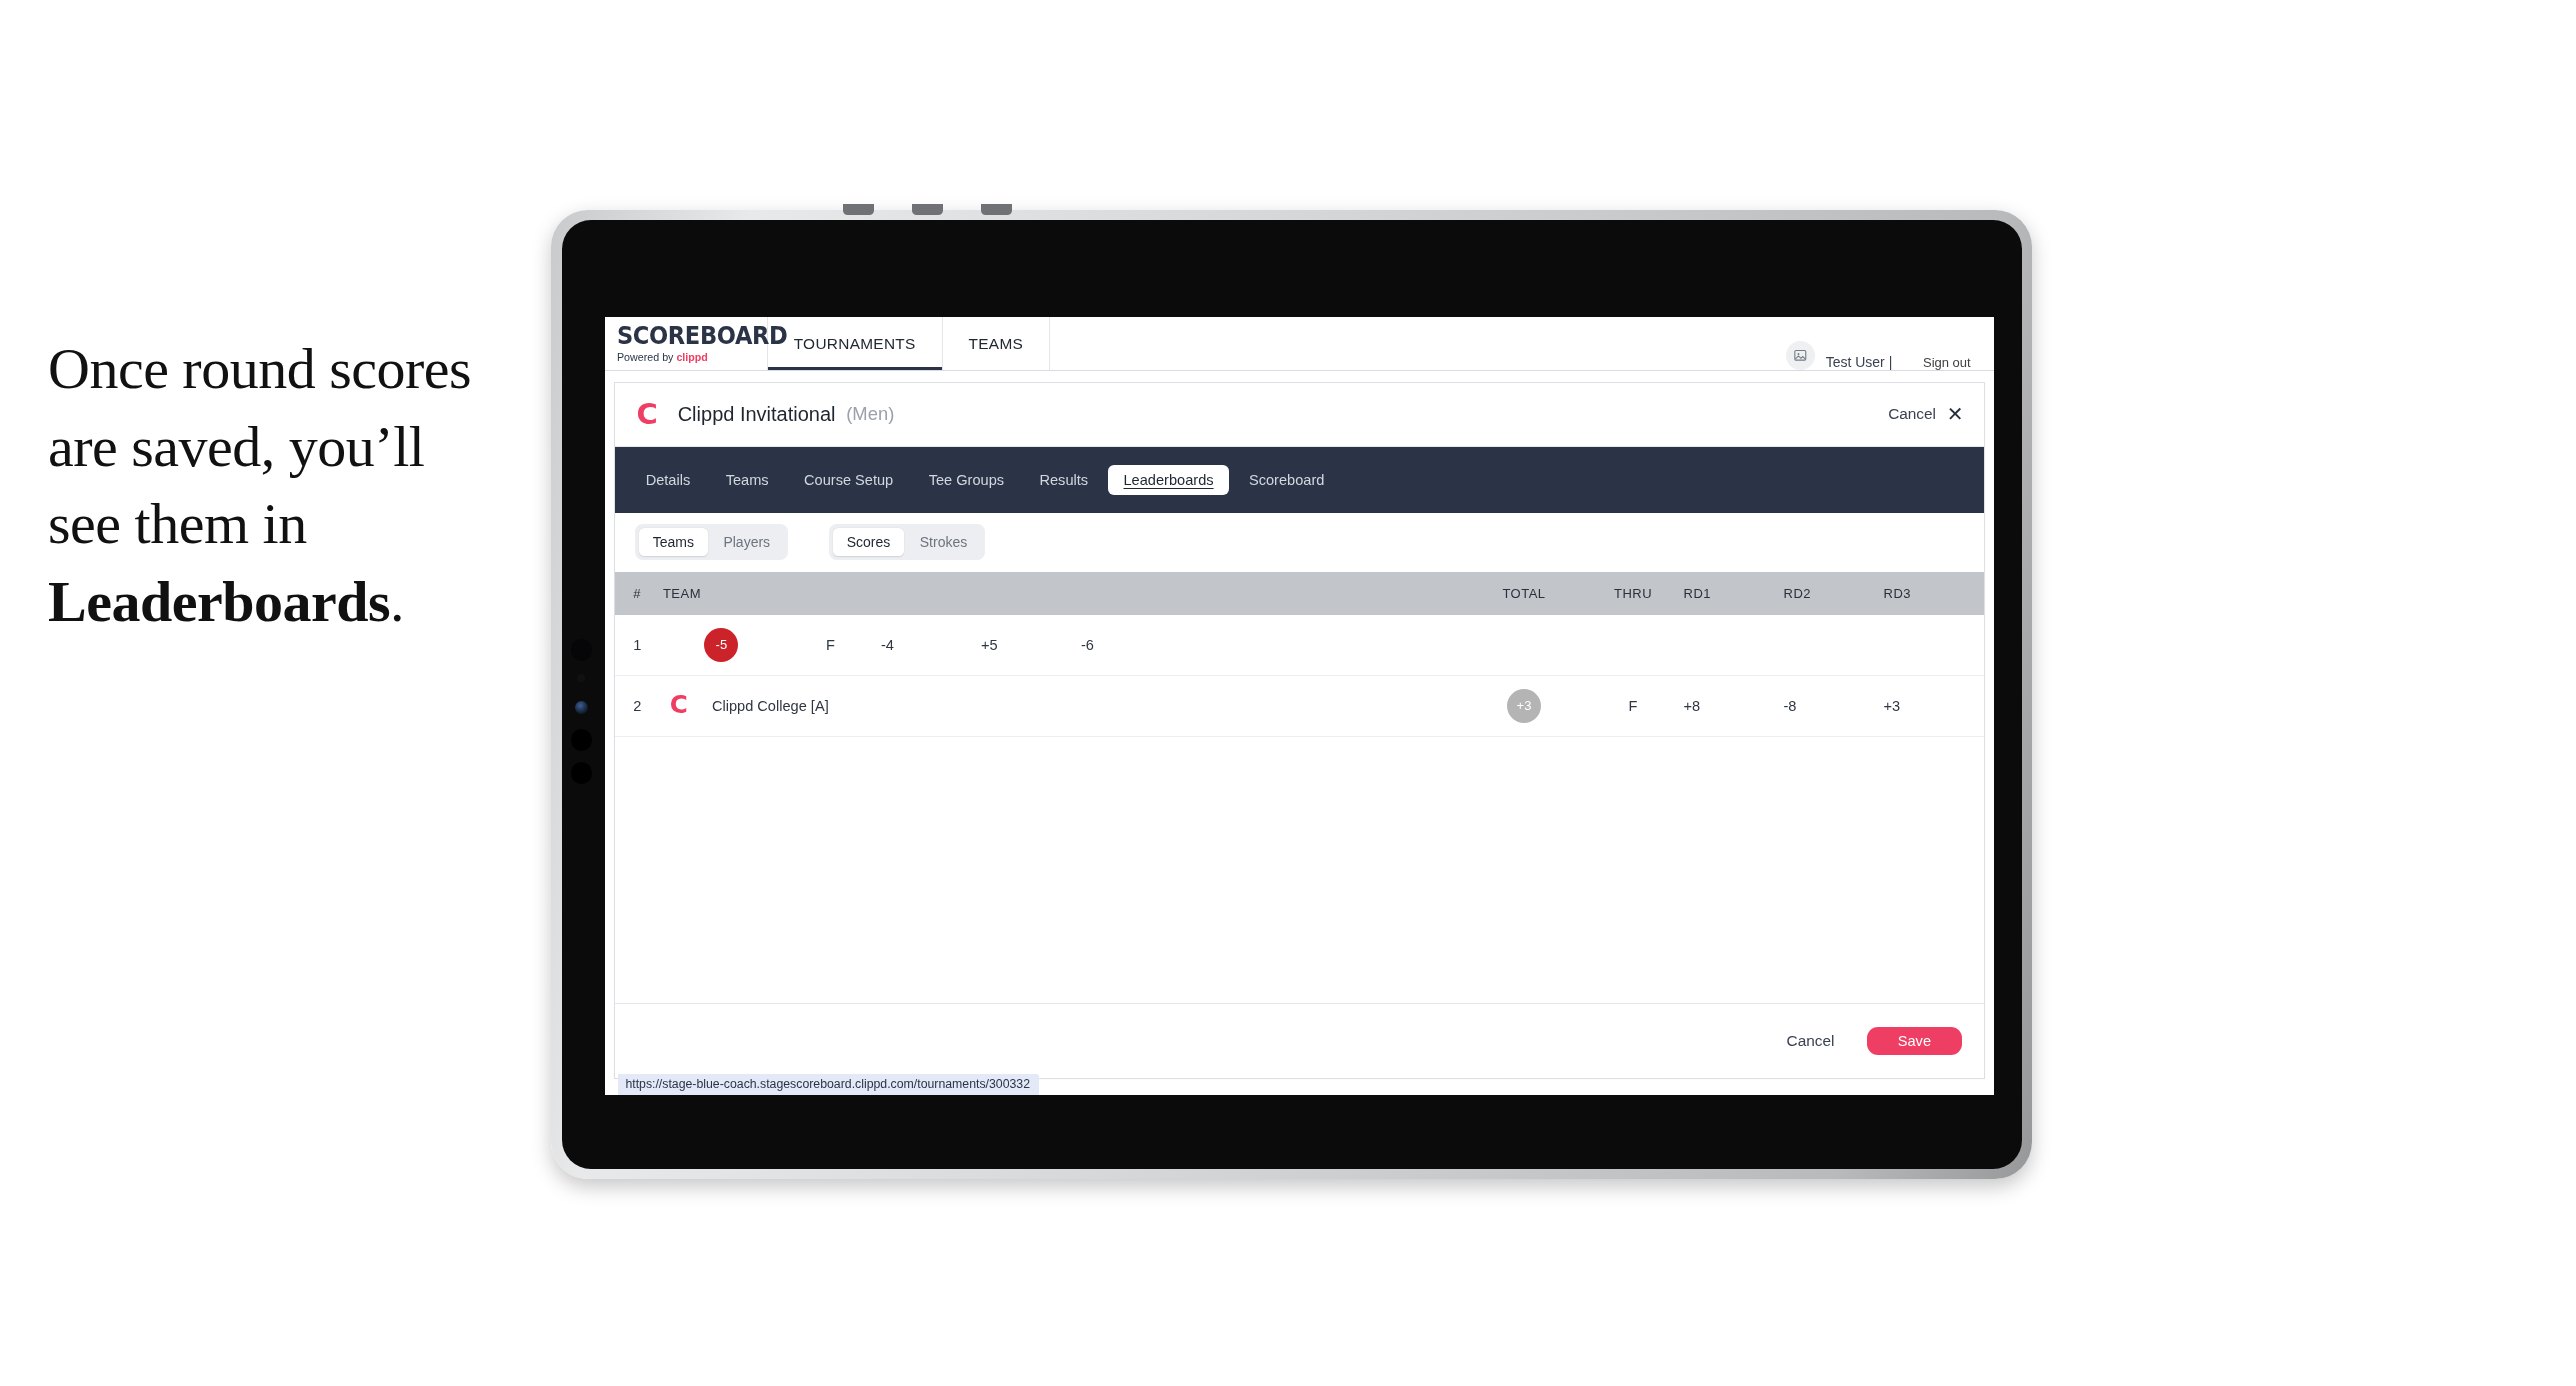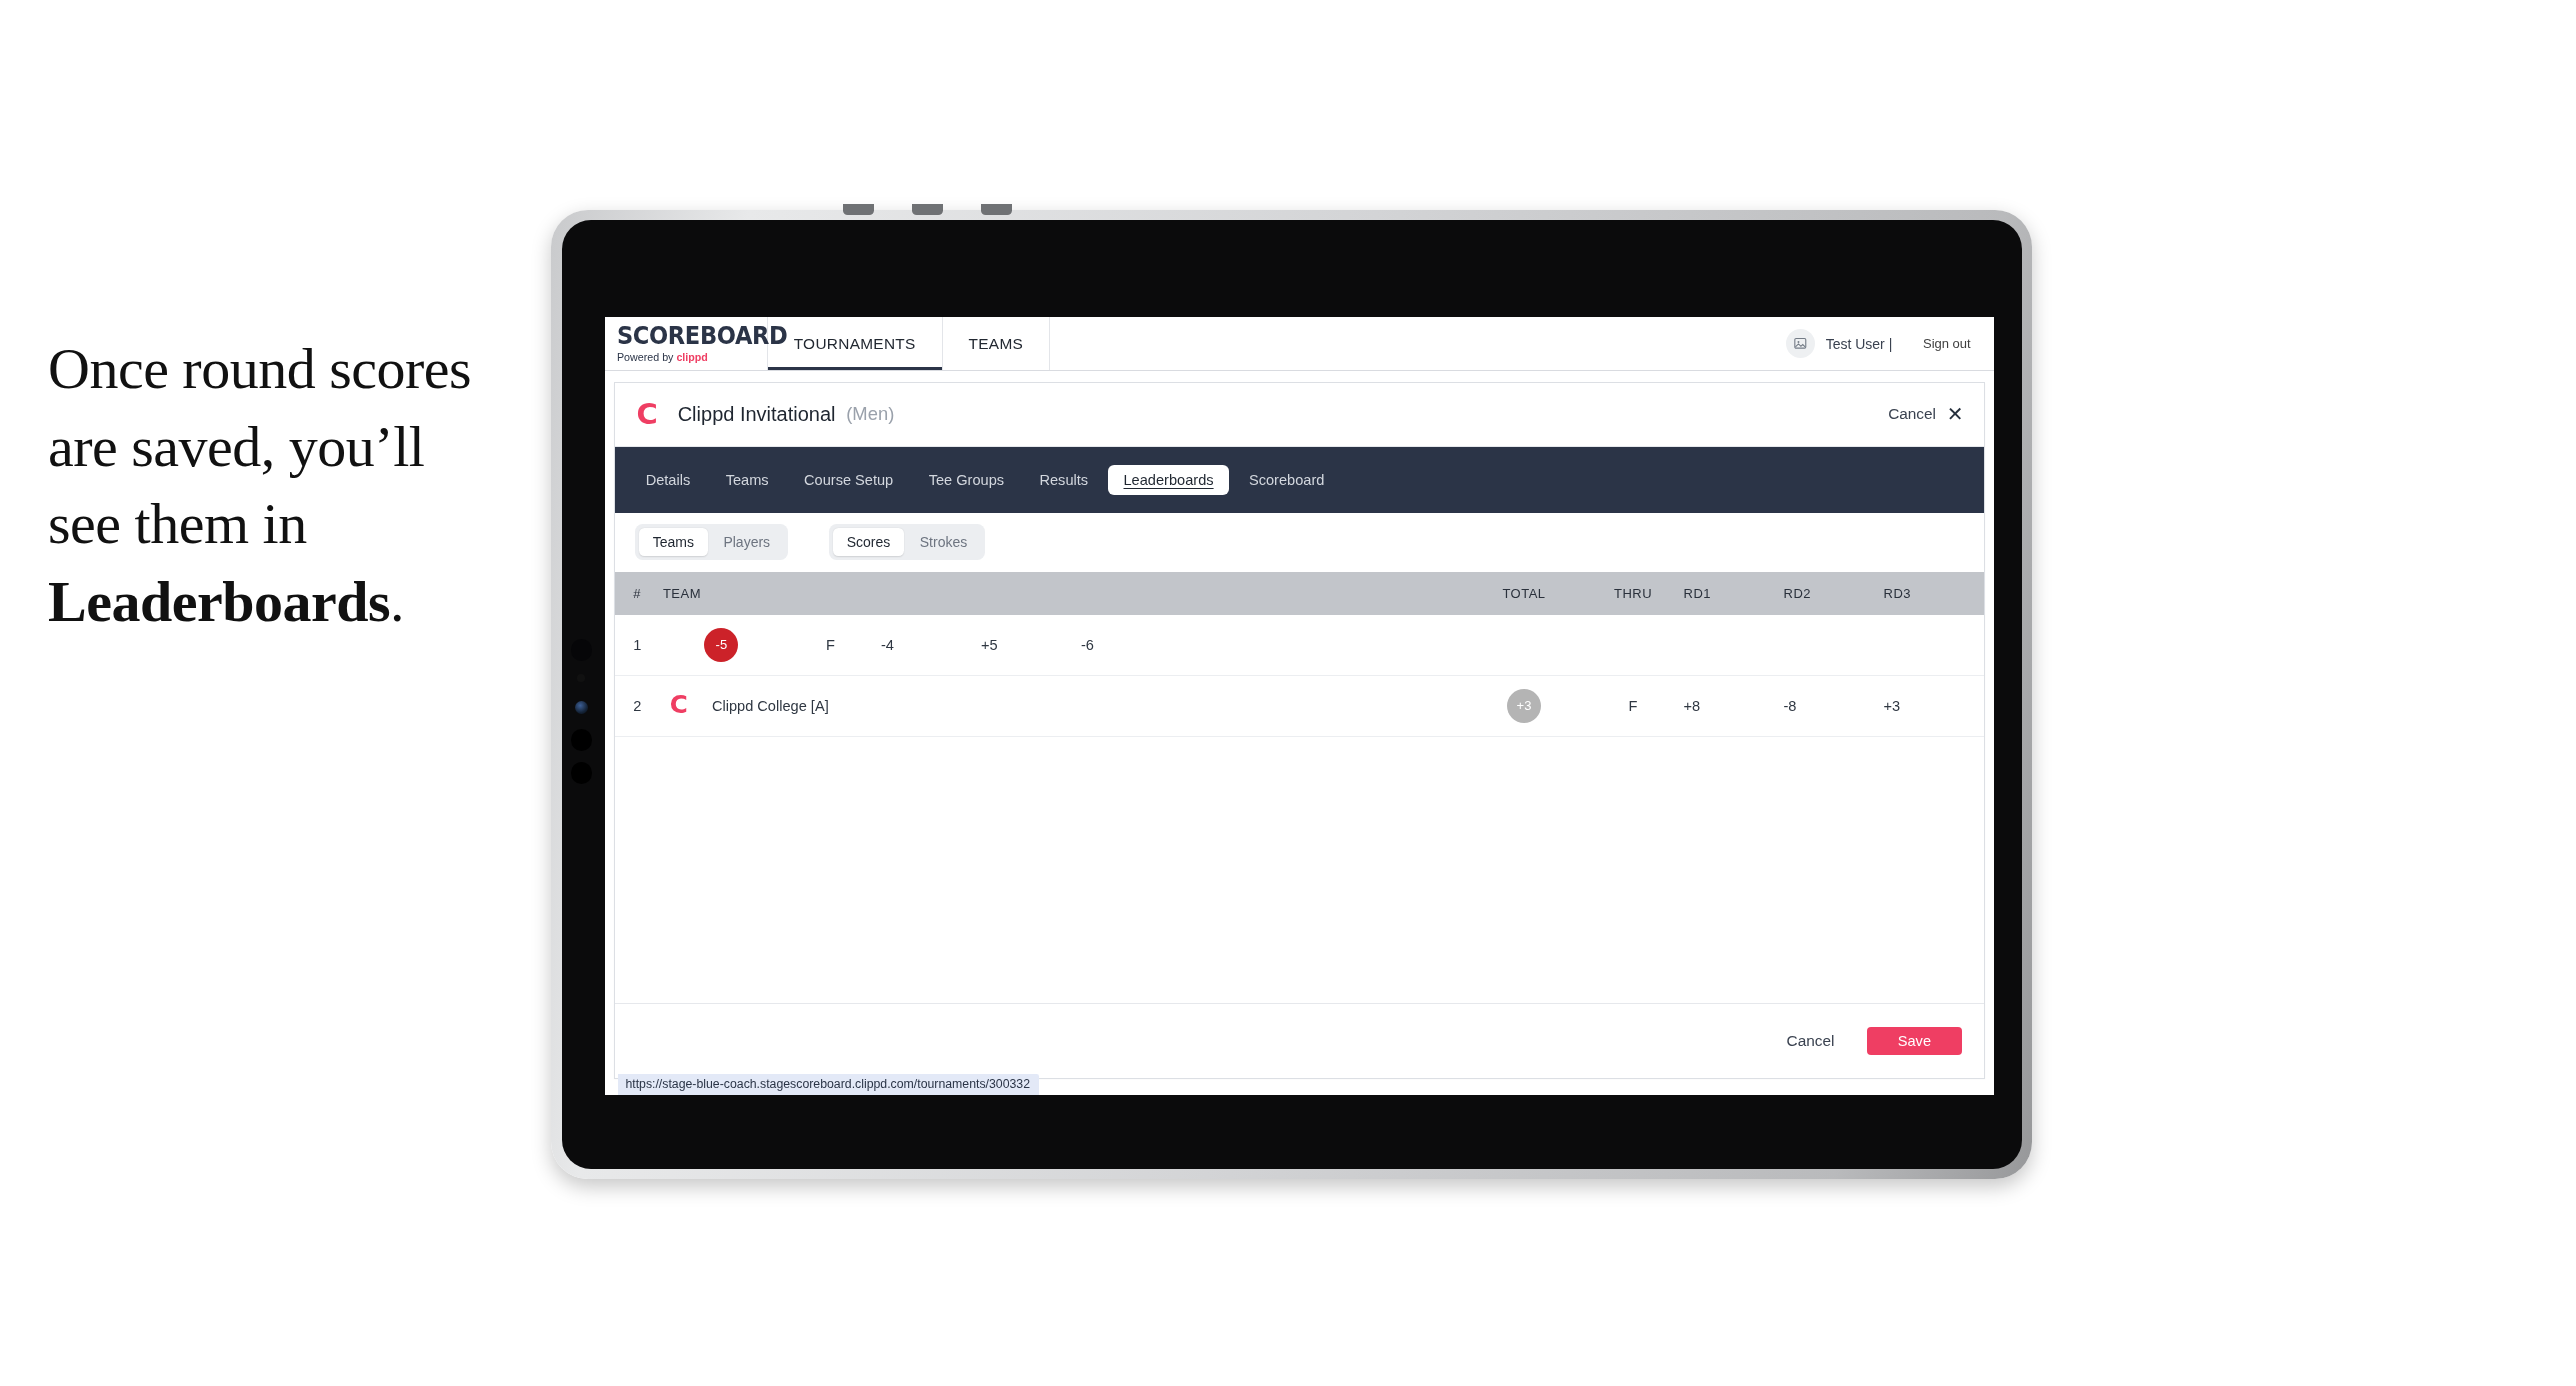--- a/index.html
+++ b/index.html
@@ -126,21 +126,21 @@
     cursor: pointer;
   }
   .topnav-tab.active {
     box-shadow: inset 0 -3.1px 0 #2b3447;
     font-weight: 400;
   }
   #topnav-spacer { flex: 1; }
 
   #user-area {
     display: flex;
-    align-items: center;
+    align-items: flex-end;
     gap: 10.7px;
     padding-right: 23px;
   }
   #avatar {
     width: 29px; height: 29px;
     border-radius: 50%;
     background: #eef0f2;
     display: flex; align-items: center; justify-content: center;
     color: #737b86;
   }
@@ -314,21 +314,21 @@
     background: #fff;
   }
   #footer-cancel {
     font-size: 15.4px; color: #3a4250; cursor: pointer; padding: 6.1px 12.3px;
   }
   #footer-save {
     background: #ef3e63;
     color: #ffffff;
     font-size: 14.6px;
     padding: 6px 31px;
-    border-radius: 4px;
+    border-radius: 11px;
     border: none;
     cursor: pointer;
     font-family: "Liberation Sans", sans-serif;
   }
 
   
   #status-url {
     position: absolute;
     left: 13px;
     bottom: 0;

